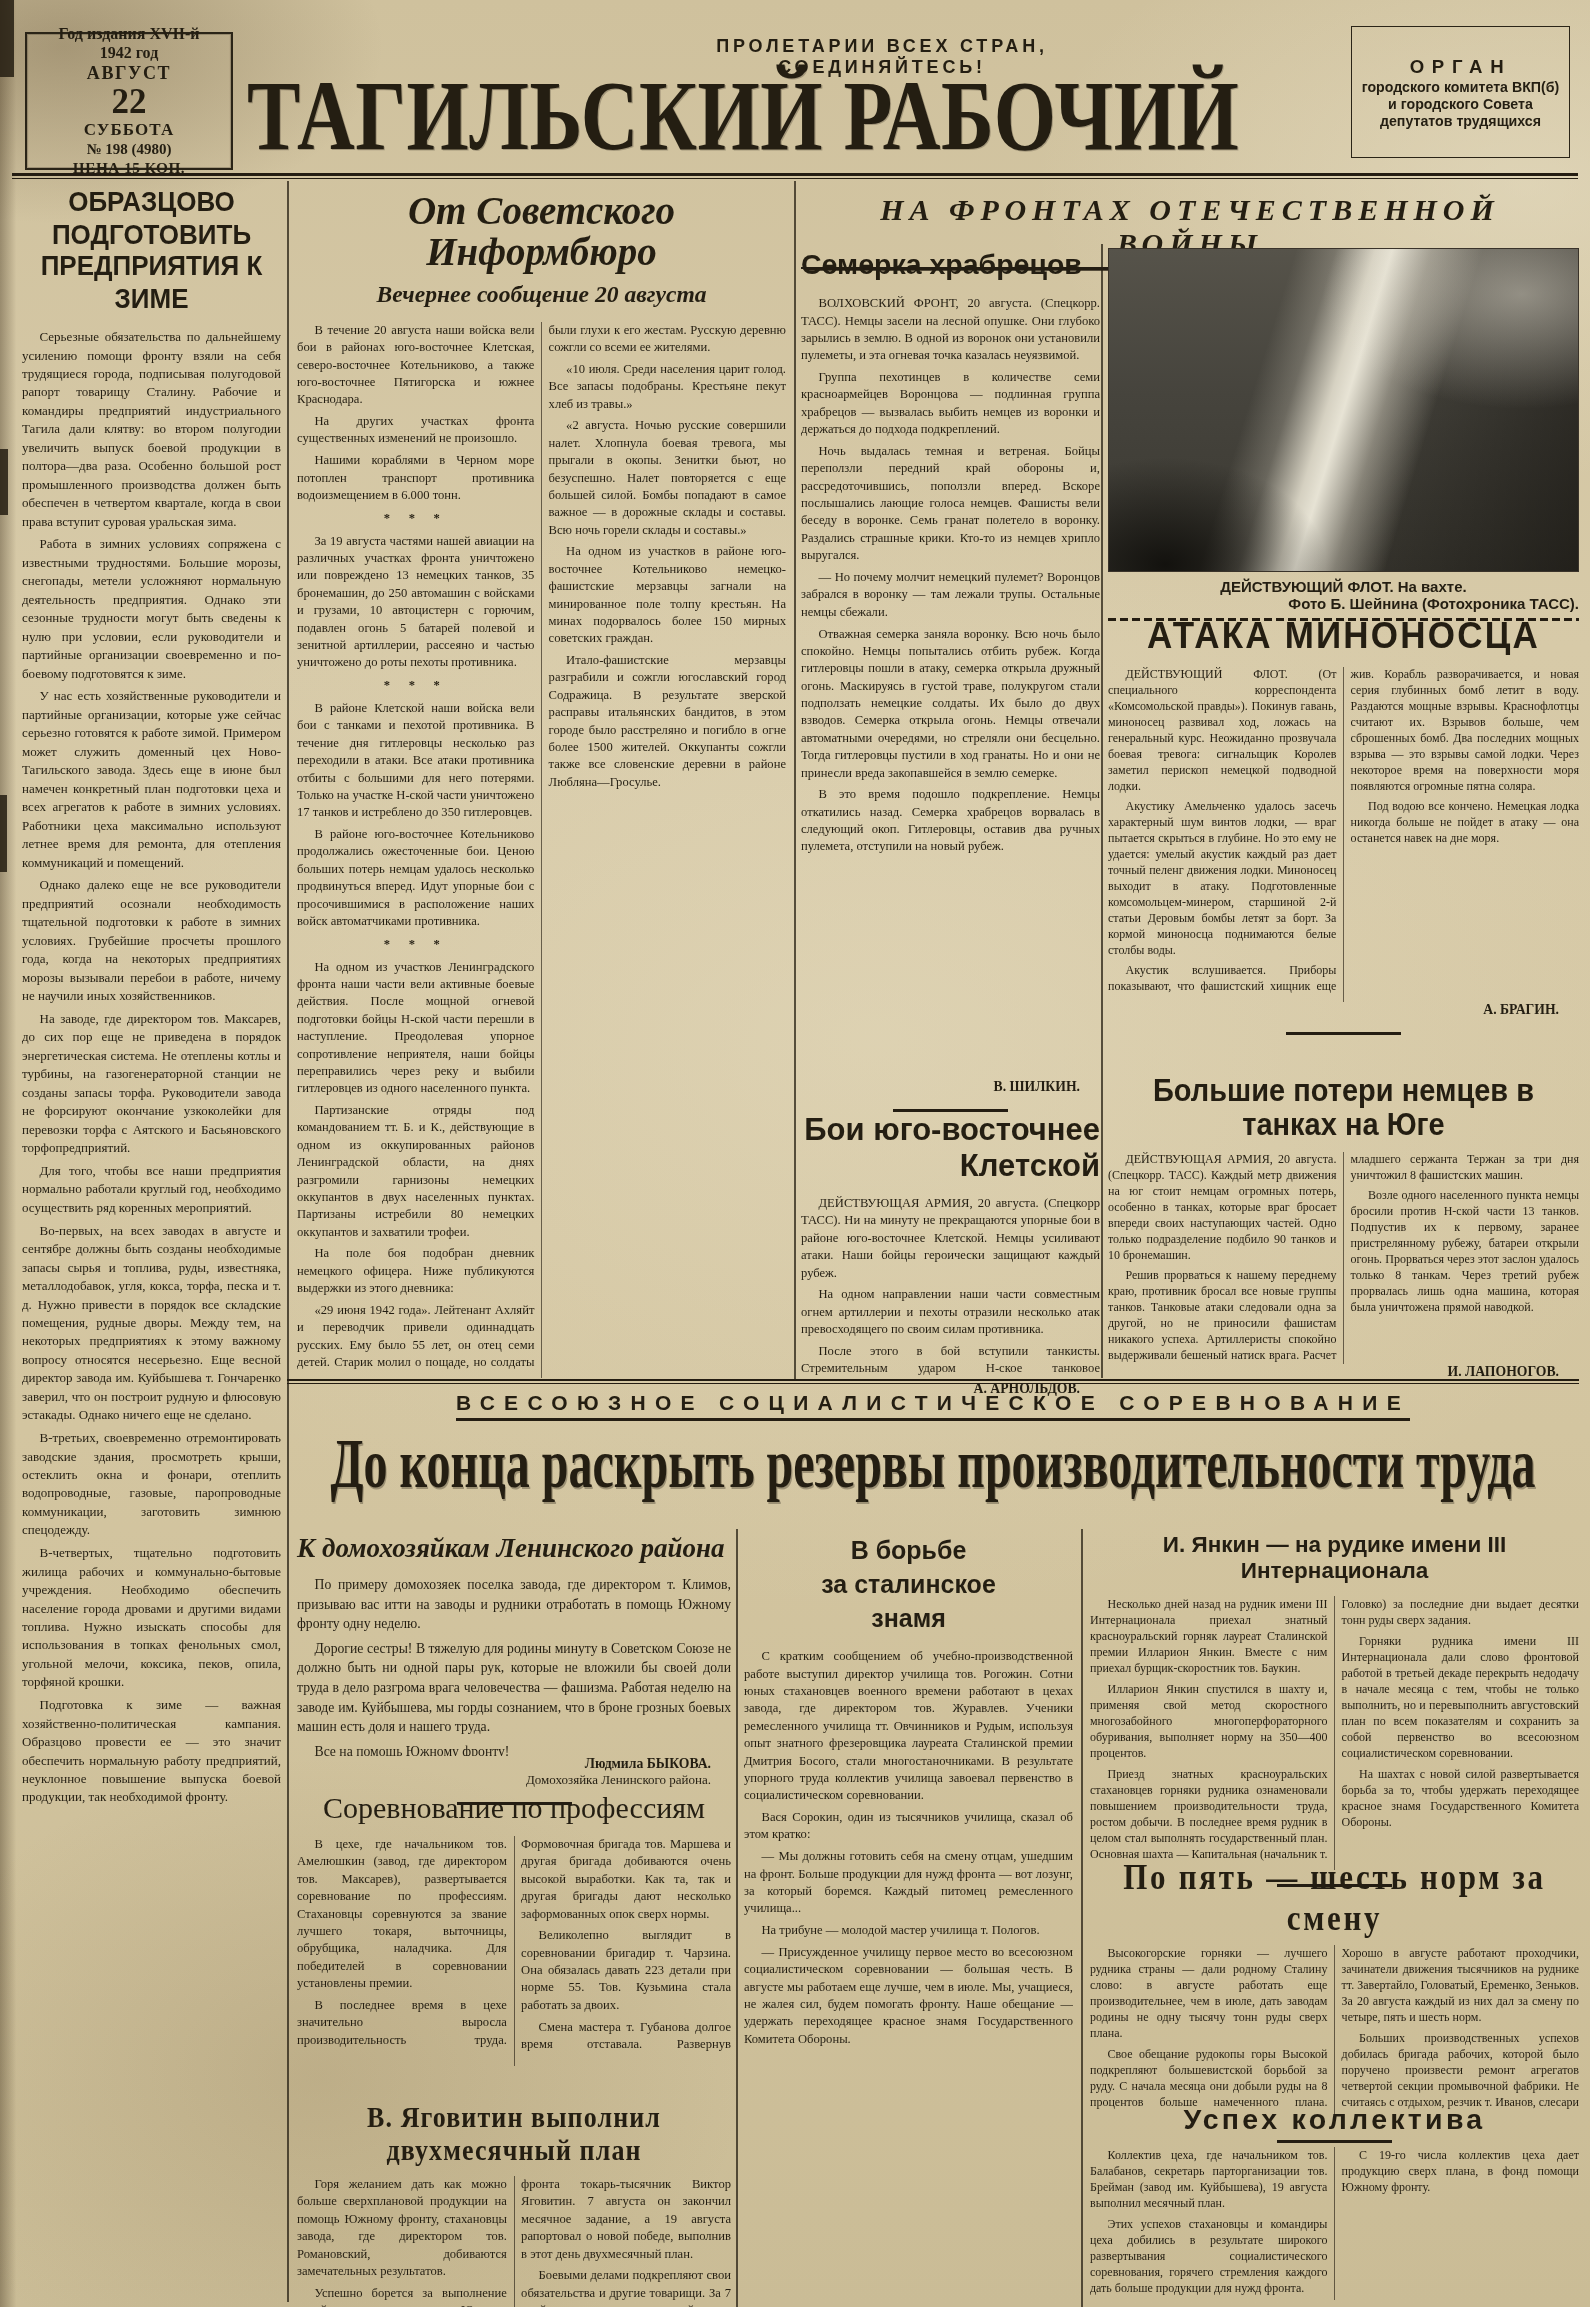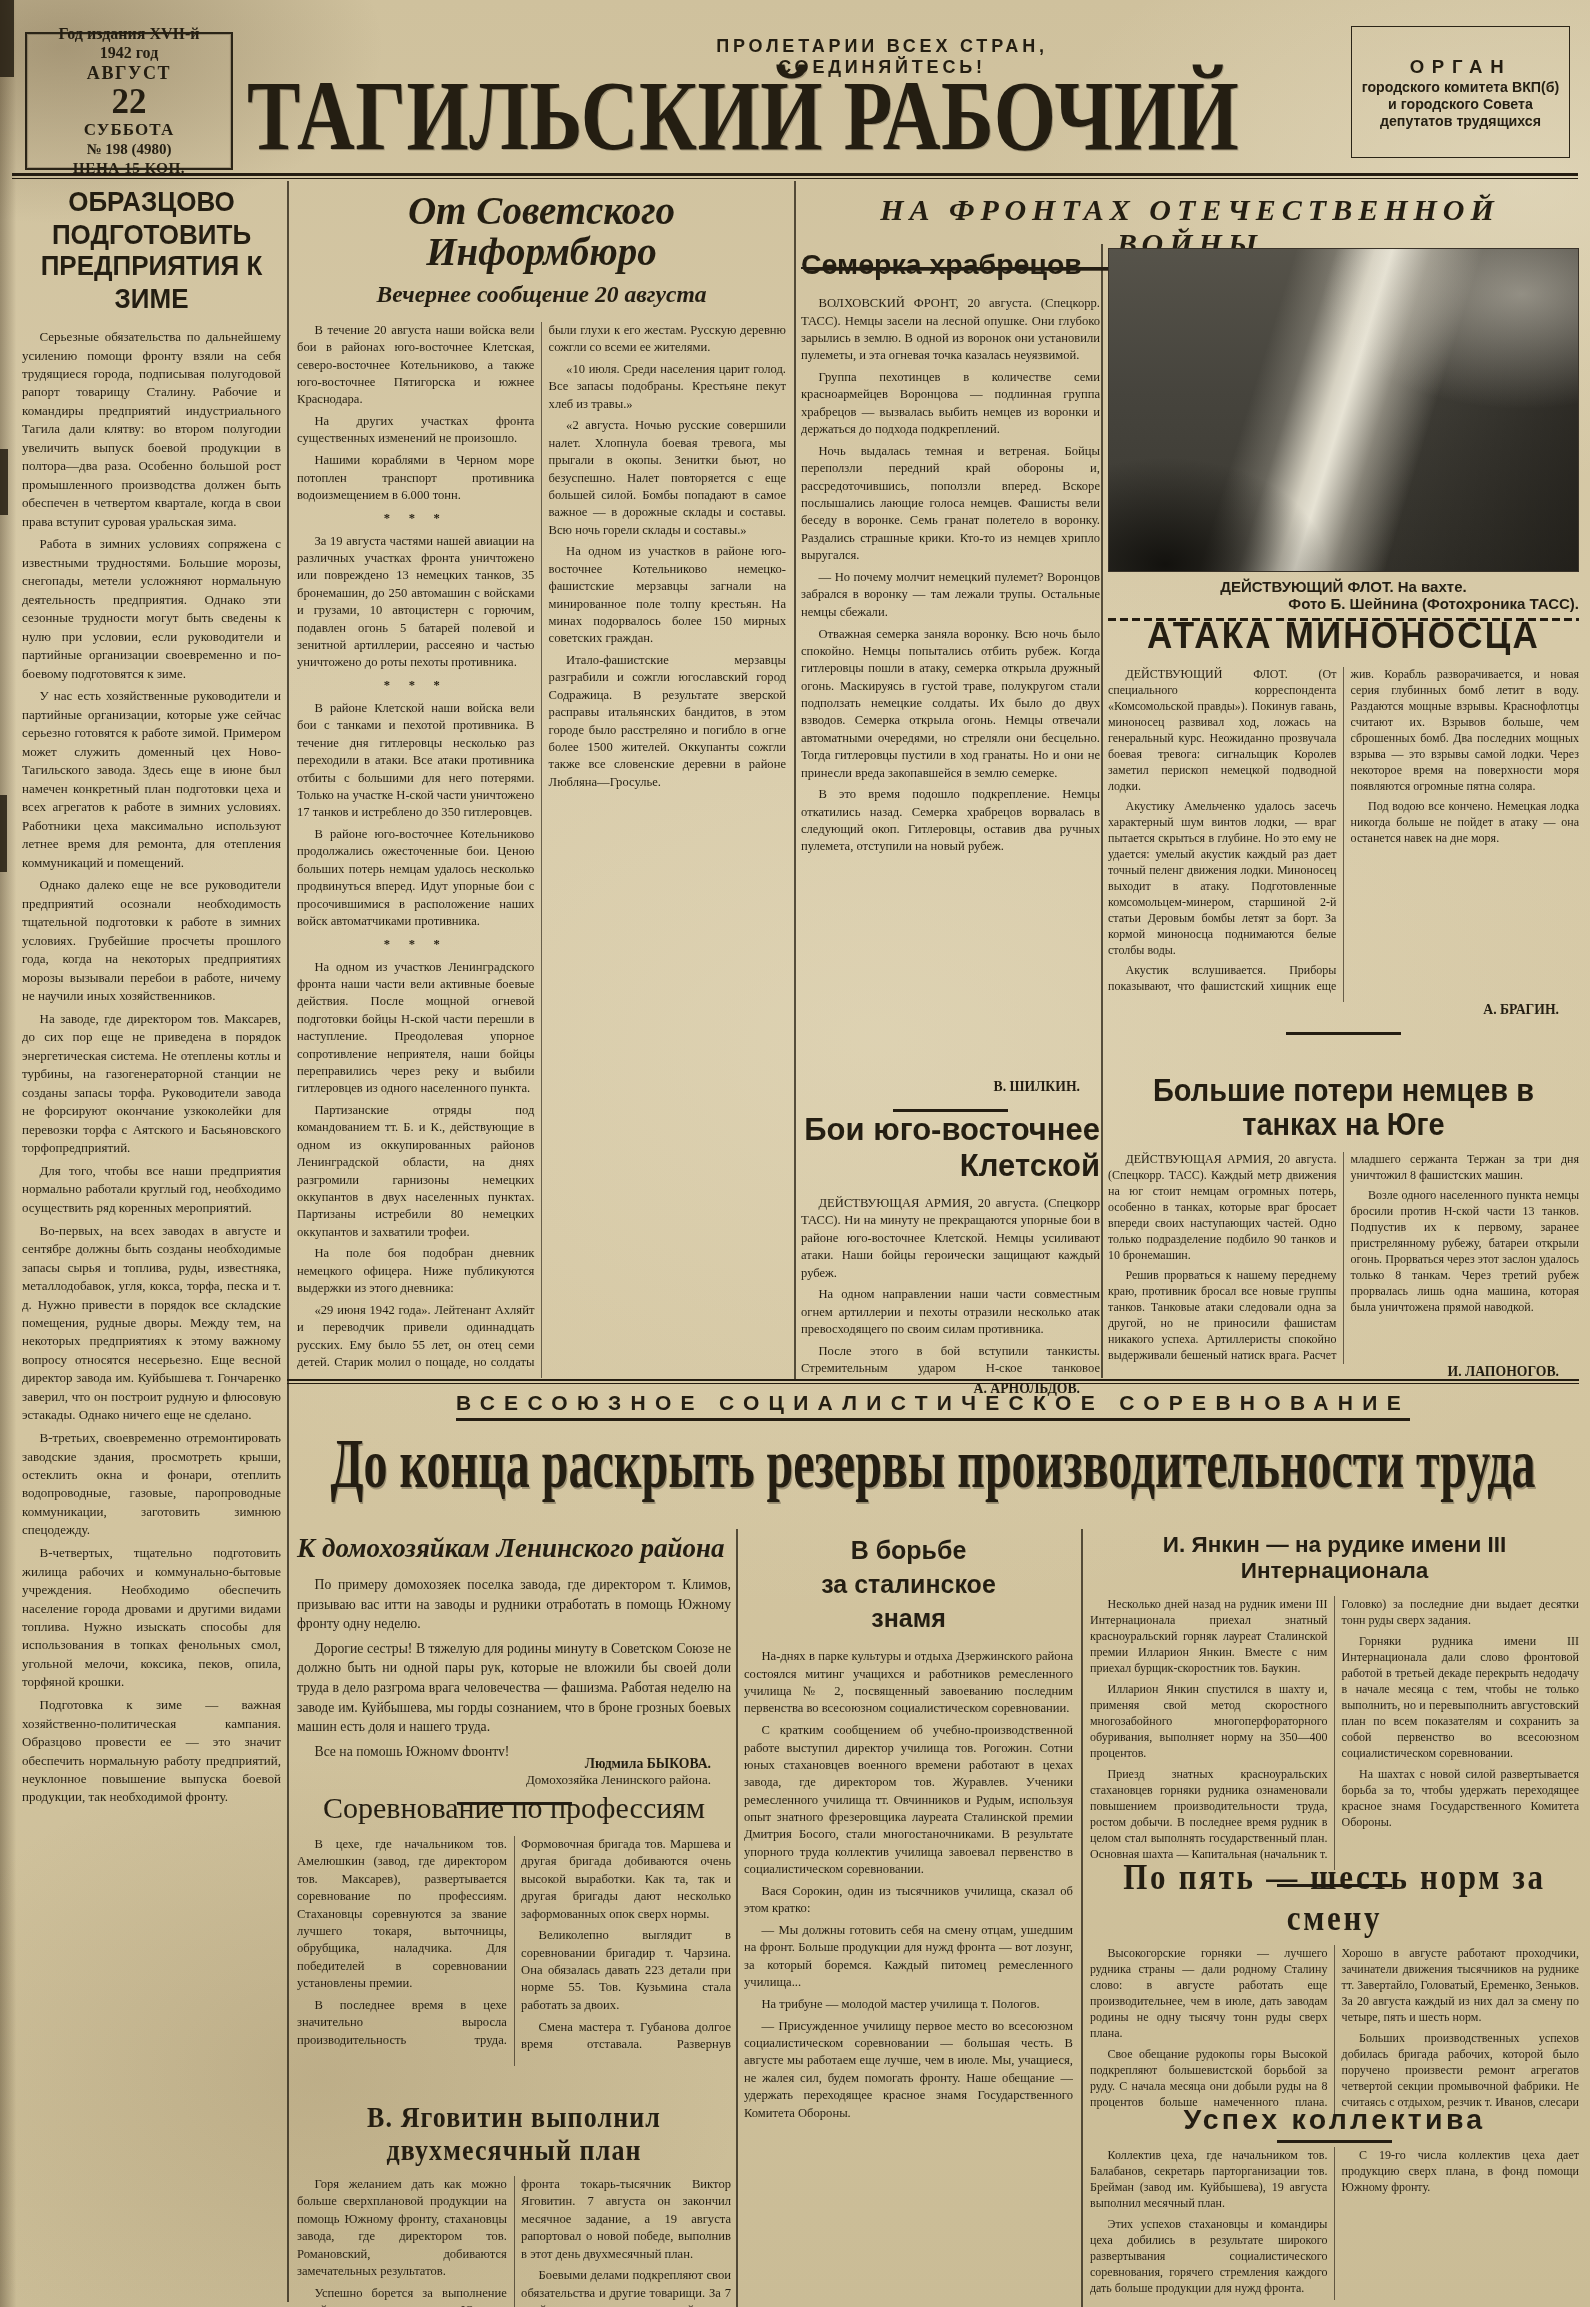--- a/index.html
+++ b/index.html
@@ -308,21 +308,20 @@
   <div class="vrule v4"></div>
   <div class="vrule v5"></div>
 
   <section class="znamya">
     <h2>
       <span>В борьбе</span><br>
       <span>за сталинское</span><br>
       <span>знамя</span>
     </h2>
     <div class="body-text">
-        <p class="para">На-днях в парке культуры и отдыха Дзержинского района состоялся митинг учащихся и работников ремесленного училища № 2, посвященный завоеванию последним первенства во всесоюзном социалистическом соревновании.</p>
         <p class="para">С кратким сообщением об учебно-производственной работе выступил директор училища тов. Рогожин. Сотни юных стахановцев военного времени работают в цехах завода, где директором тов. Журавлев. Ученики ремесленного училища тт. Овчинников и Рудым, используя опыт знатного фрезеровщика лауреата Сталинской премии Дмитрия Босого, стали многостаночниками. В результате упорного труда коллектив училища завоевал первенство в социалистическом соревновании.</p>
         <p class="para">Вася Сорокин, один из тысячников училища, сказал об этом кратко:</p>
         <p class="para">— Мы должны готовить себя на смену отцам, ушедшим на фронт. Больше продукции для нужд фронта — вот лозунг, за который боремся. Каждый питомец ремесленного училища...</p>
         <p class="para">На трибуне — молодой мастер училища т. Пологов.</p>
         <p class="para">— Присужденное училищу первое место во всесоюзном социалистическом соревновании — большая честь. В августе мы работаем еще лучше, чем в июле. Мы, учащиеся, не жалея сил, будем помогать фронту. Наше обещание — удержать переходящее красное знамя Государственного Комитета Обороны.</p>
       </div>
   </section>
 
   <section class="yankin">
     <h2>И. Янкин — на рудике имени III Интернационала</h2>

